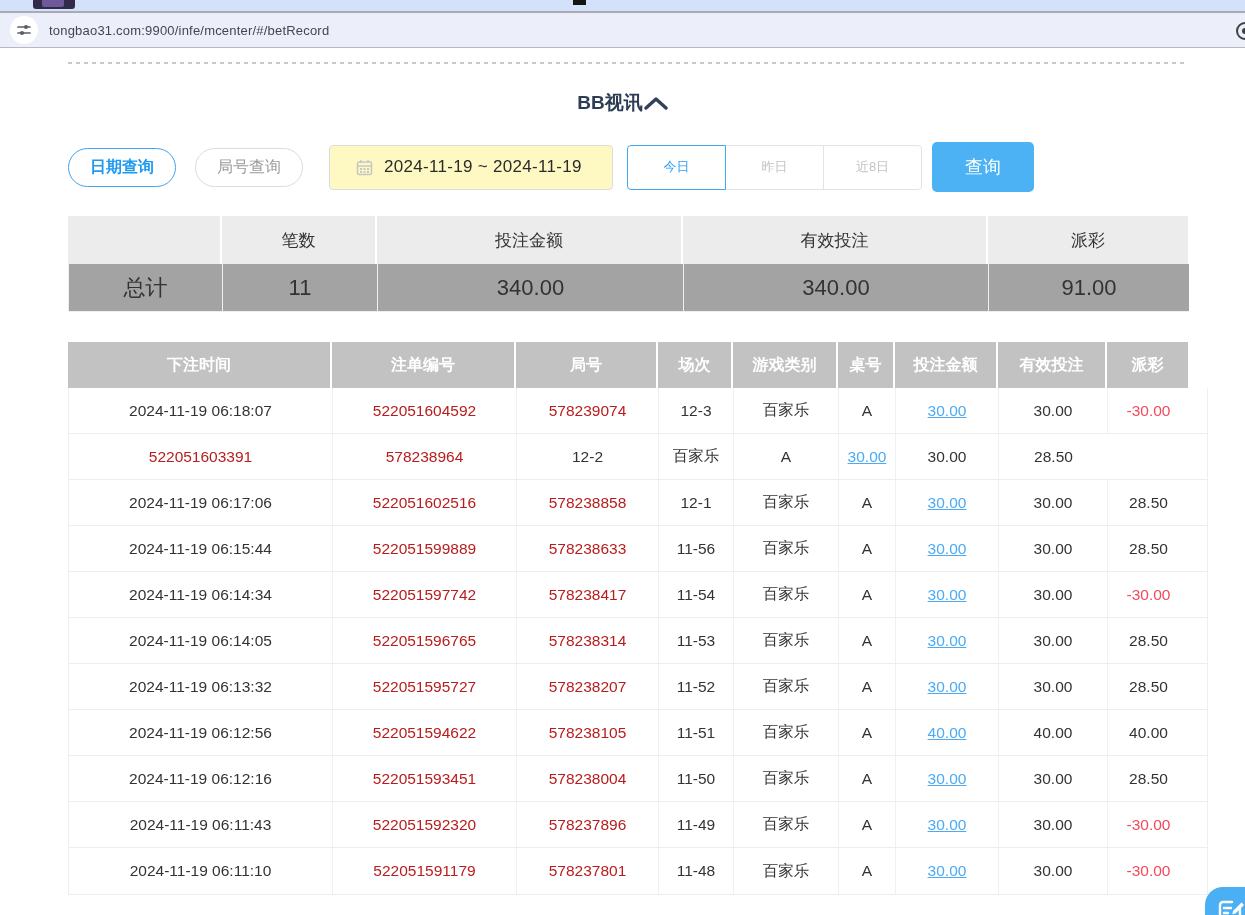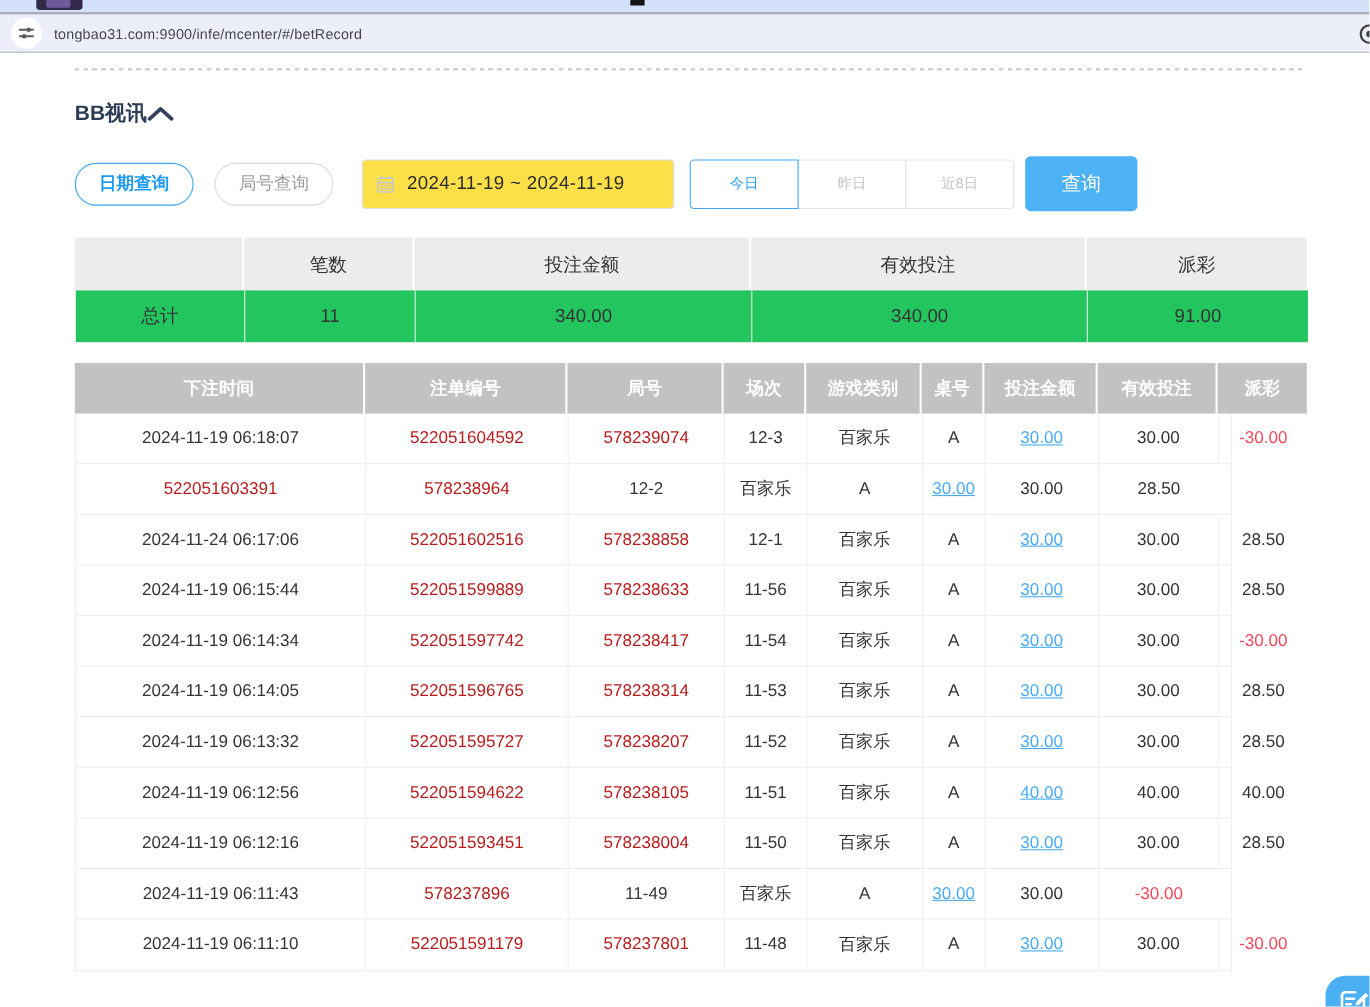--- a/index.html
+++ b/index.html
@@ -52,39 +52,39 @@
   .page { position:absolute; top:51px; left:0; right:0; bottom:0; background:#fff; }
   .content { margin-left:68px; width:1120px; padding-top:11px; }
 
   .dash-sep {
     height:2px;
     background-image:repeating-linear-gradient(90deg,#c9c9c9 0 4px,transparent 4px 8px);
   }
 
   .section-head {
     margin-top:25px; height:28px;
-    display:flex; align-items:center; justify-content:flex-start;
+    display:flex; align-items:center; justify-content:center;
   }
   .section-title { font-size:19px; font-weight:bold; color:#2d3d55; }
   .collapse-btn { cursor:pointer; display:flex; align-items:center; padding-right:10px; }
 
   
   .filter-row { margin-top:25px; height:50px; display:flex; align-items:center; }
   .pill {
     height:39px; border-radius:20px; background:#fff; cursor:pointer;
     display:flex; align-items:center; justify-content:center;
     font-size:16px; padding:0 21px;
   }
   .pill.active { border:1px solid #3fa5f1; color:#1e9af0; font-weight:bold; }
   .pill.inactive { border:1px solid #dcdcdc; color:#9b9b9b; margin-left:19px; }
 
   .date-input {
     margin-left:26px; width:284px; height:45px;
-    border:1px solid #dcdcdc; border-radius:4px; background:#fde047;
-    display:flex; align-items:center; padding:0 12px; cursor:pointer;
+    border:1px solid #dcdcdc; border-radius:4px; background:#fef9c3;
+    display:flex; align-items:center; padding:0 26px; cursor:pointer;
   }
   .date-input .dtext { margin-left:11px; font-size:17px; color:#2b2b2b; letter-spacing:0.3px; }
 
   .segmented { margin-left:14px; display:flex; height:45px; }
   .seg {
     width:99px; background:#fff; cursor:pointer;
     display:flex; align-items:center; justify-content:center;
     font-size:13px; color:#c3c3c8; border:1px solid #e3e3e3; margin-left:-1px;
   }
   .seg:first-child { margin-left:0; border-radius:4px 0 0 4px; }
@@ -102,28 +102,28 @@
   .sum { margin-top:24px; width:1120px; }
   .sum-grid { display:grid; grid-template-columns:154px 155px 306px 305px 200px; }
   .sum-h {
     background:#ececec; height:48px; font-size:17px; color:#333;
     display:flex; align-items:center; justify-content:center;
     border-right:2px solid #fff;
   }
   .sum-h:last-child { border-right:none; }
   .sum-body { border:1px solid #efeff2; border-top:none; }
   .sum-d {
-    background:#22c55e; height:47px; font-size:17px; color:#333;
+    background:#a3a3a3; height:47px; font-size:22px; color:#333;
     display:flex; align-items:center; justify-content:center;
     border-right:1px solid #efeff2;
   }
   .sum-d:last-child { border-right:none; }
 
   
-  .bt { margin-top:18px; width:1052px; }
+  .bt { margin-top:30px; width:1140px; }
   .bt-grid { display:grid; grid-template-columns:264px 184px 142px 75px 105px 57px 103px 109px 81px; }
   .bt-hcell {
     background:#c2c2c2; color:#fff; font-weight:bold; font-size:16px; height:46px;
     display:flex; align-items:center; justify-content:center;
     border-right:2px solid #fff;
   }
   .bt-hcell:last-child { border-right:none; }
   .bt-body { border:1px solid #eeeef1; border-top:none; }
   .tr { border-bottom:1px solid #eeeef1; height:46px; }
   .tr:last-child { border-bottom:none; }
@@ -271,21 +271,21 @@
             <div class="td f3">12-2</div>
             <div class="td f4">百家乐</div>
             <div class="td f5">A</div>
             <div class="td f6">
               <span class="bet-link">30.00</span>
             </div>
             <div class="td f7">30.00</div>
             <div class="td f8">28.50</div>
           </div>
           <div class="tr bt-grid">
-            <div class="td f0">2024-11-24 06:17:06</div>
+            <div class="td f0">2024-11-19 06:17:06</div>
             <div class="td f1">522051602516</div>
             <div class="td f2">578238858</div>
             <div class="td f3">12-1</div>
             <div class="td f4">百家乐</div>
             <div class="td f5">A</div>
             <div class="td f6">
               <span class="bet-link">30.00</span>
             </div>
             <div class="td f7">30.00</div>
             <div class="td f8">28.50</div>
@@ -363,20 +363,21 @@
             <div class="td f4">百家乐</div>
             <div class="td f5">A</div>
             <div class="td f6">
               <span class="bet-link">30.00</span>
             </div>
             <div class="td f7">30.00</div>
             <div class="td f8">28.50</div>
           </div>
           <div class="tr bt-grid">
             <div class="td f0">2024-11-19 06:11:43</div>
+            <div class="td f1">522051592320</div>
             <div class="td f2">578237896</div>
             <div class="td f3">11-49</div>
             <div class="td f4">百家乐</div>
             <div class="td f5">A</div>
             <div class="td f6">
               <span class="bet-link">30.00</span>
             </div>
             <div class="td f7">30.00</div>
             <div class="td f8 neg">-30.00</div>
           </div>

